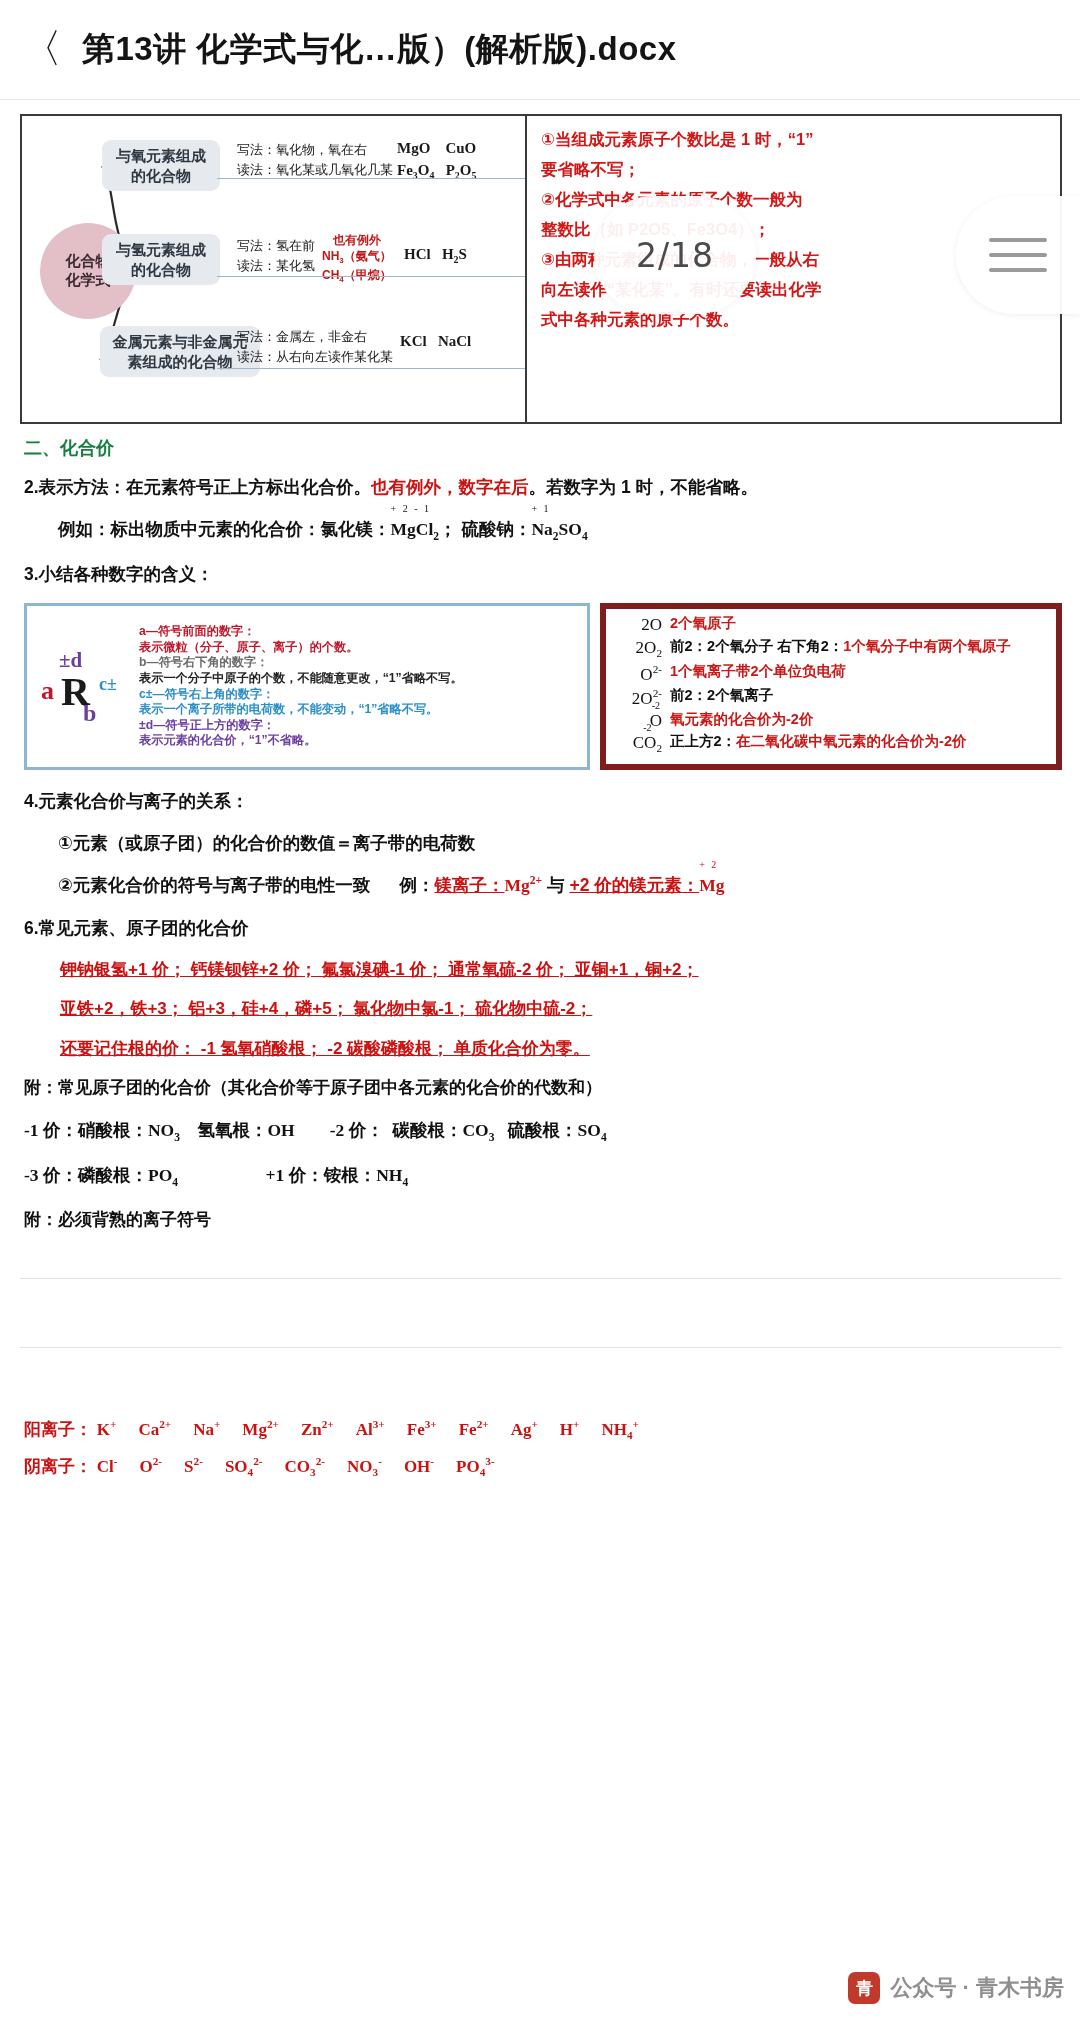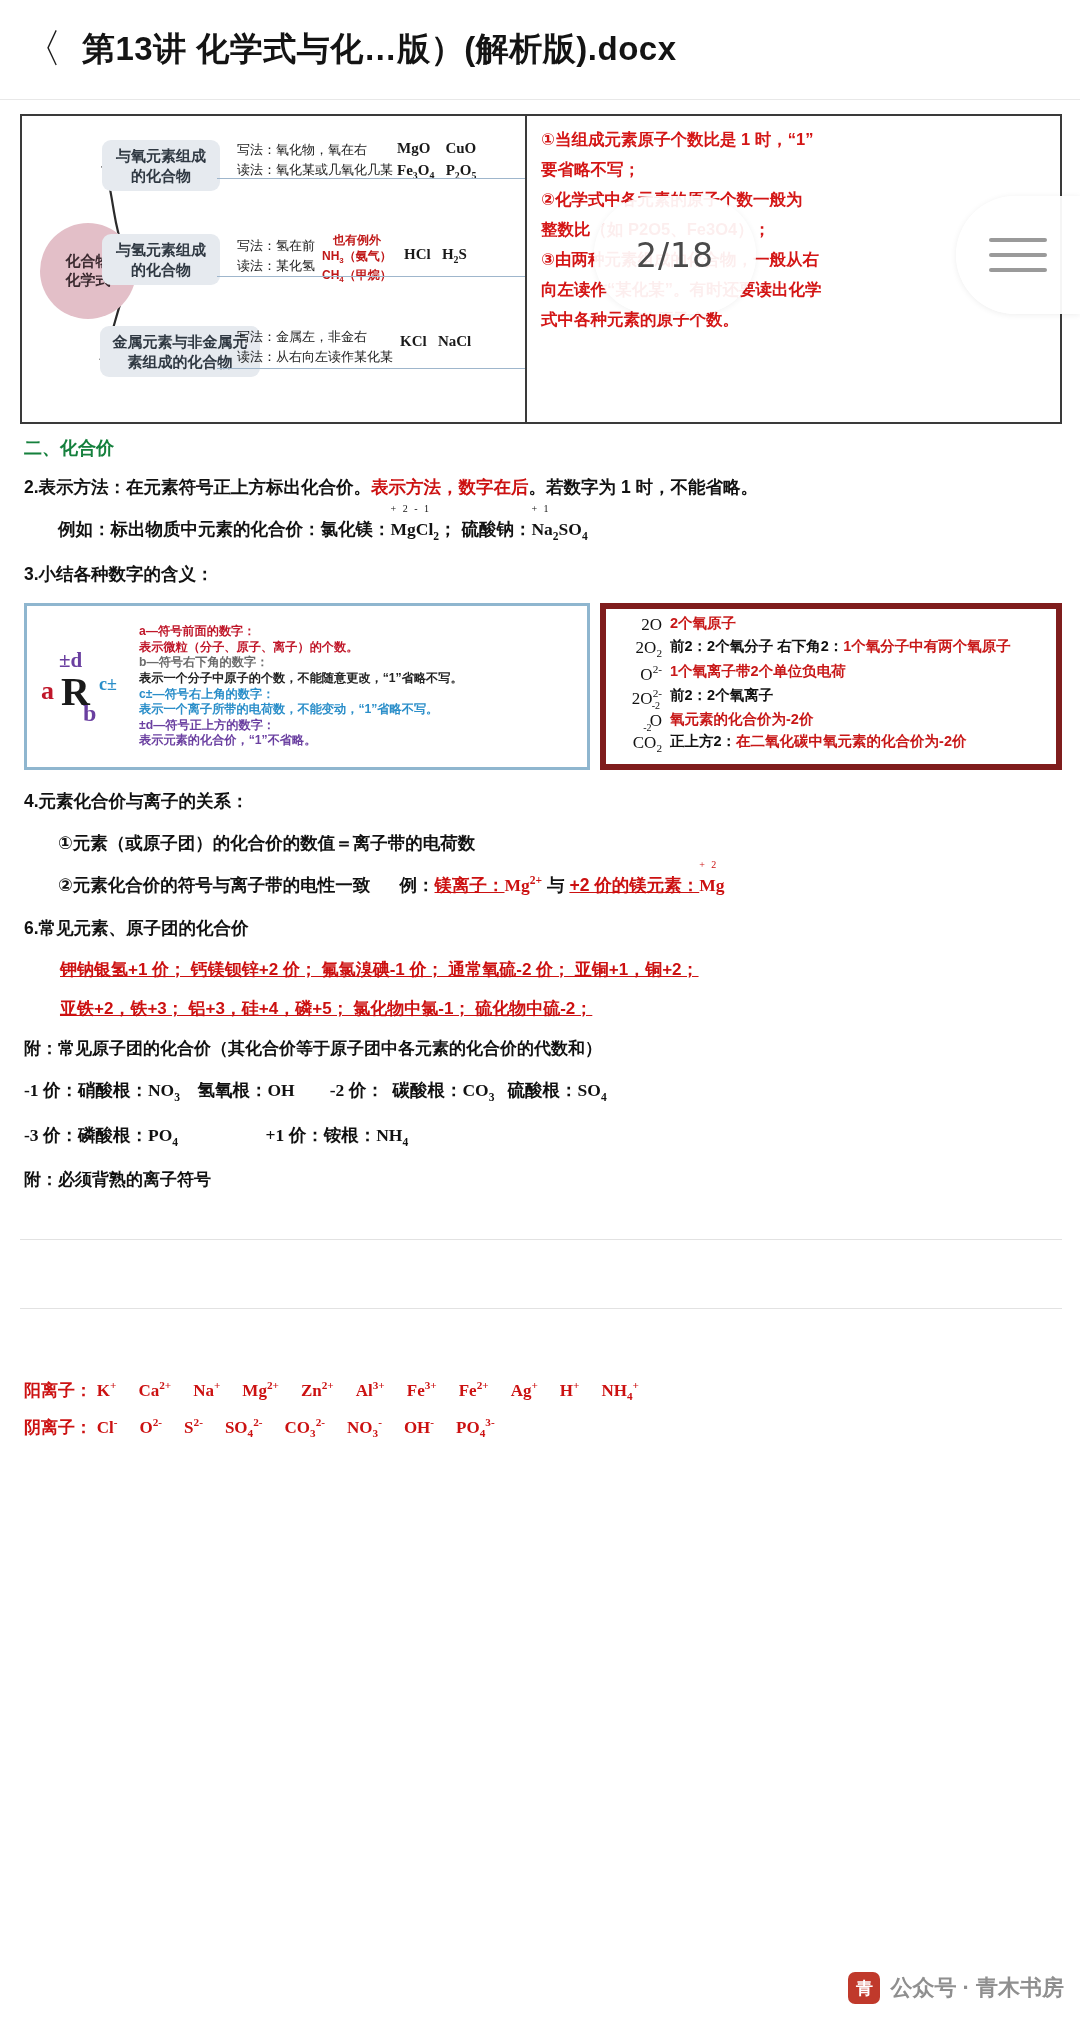--- a/index.html
+++ b/index.html
@@ -271,21 +271,21 @@
           <div>向左读作“某化某”。有时还要读出化学</div>
           <div>式中各种元素的原子个数。</div>
         </div>
       </div>
     </div>
 
     <div class="sec-head">二、化合价</div>
 
 
     <p class="para">
-      <span>2.表示方法：在元素符号正上方标出化合价。</span><span class="red">表示方法，数字在后</span><span>。若数字为 1 时，不能省略。</span>
+      <span>2.表示方法：在元素符号正上方标出化合价。</span><span class="red">也有例外，数字在后</span><span>。若数字为 1 时，不能省略。</span>
     </p>
 
     <p class="para indent">
       <span>例如：标出物质中元素的化合价：氯化镁：</span><span class="val"><span class="ov">+ 2  - 1</span>MgCl<sub>2</sub></span><span>；  硫酸钠：</span><span class="val"><span class="ov">+ 1</span>Na<sub>2</sub>SO<sub>4</sub></span>
     </p>
 
     <p class="para">3.小结各种数字的含义：</p>
 
     <div class="boxrow">
       <div class="box-left">
@@ -364,20 +364,21 @@
     <p class="para indent">①元素（或原子团）的化合价的数值＝离子带的电荷数</p>
     <p class="para indent">
       <span>②元素化合价的符号与离子带的电性一致</span>&nbsp;&nbsp;&nbsp;&nbsp;&nbsp;&nbsp;<span>例：</span><span class="red-u">镁离子：</span><span class="serif red">Mg<sup>2+</sup></span> <span>与</span> <span class="red-u">+2 价的镁元素：</span><span class="val red"><span class="ov">+ 2</span>Mg</span>
     </p>
 
 
     <p class="para">6.常见元素、原子团的化合价</p>
 
     <div class="redline"><u>钾钠银氢+1 价；  钙镁钡锌+2 价；  氟氯溴碘-1 价；  通常氧硫-2 价；  亚铜+1，铜+2；</u></div>
     <div class="redline"><u>亚铁+2，铁+3；  铝+3，硅+4，磷+5；  氯化物中氯-1；  硫化物中硫-2；</u></div>
+    <div class="redline"><u>还要记住根的价：  -1 氢氧硝酸根；  -2 碳酸磷酸根；  单质化合价为零。</u></div>
 
     <p class="plainline">附：常见原子团的化合价（其化合价等于原子团中各元素的化合价的代数和）</p>
 
     <p class="plainline valrow">
       -1 价：硝酸根：NO<sub>3</sub>&nbsp;&nbsp;&nbsp;&nbsp;氢氧根：OH&nbsp;&nbsp;&nbsp;&nbsp;&nbsp;&nbsp;&nbsp;&nbsp;-2 价：&nbsp;&nbsp;碳酸根：CO<sub>3</sub>&nbsp;&nbsp;&nbsp;硫酸根：SO<sub>4</sub>
     </p>
     <p class="plainline valrow">
       -3 价：磷酸根：PO<sub>4</sub>&nbsp;&nbsp;&nbsp;&nbsp;&nbsp;&nbsp;&nbsp;&nbsp;&nbsp;&nbsp;&nbsp;&nbsp;&nbsp;&nbsp;&nbsp;&nbsp;&nbsp;&nbsp;&nbsp;&nbsp;+1 价：铵根：NH<sub>4</sub>
     </p>
 

